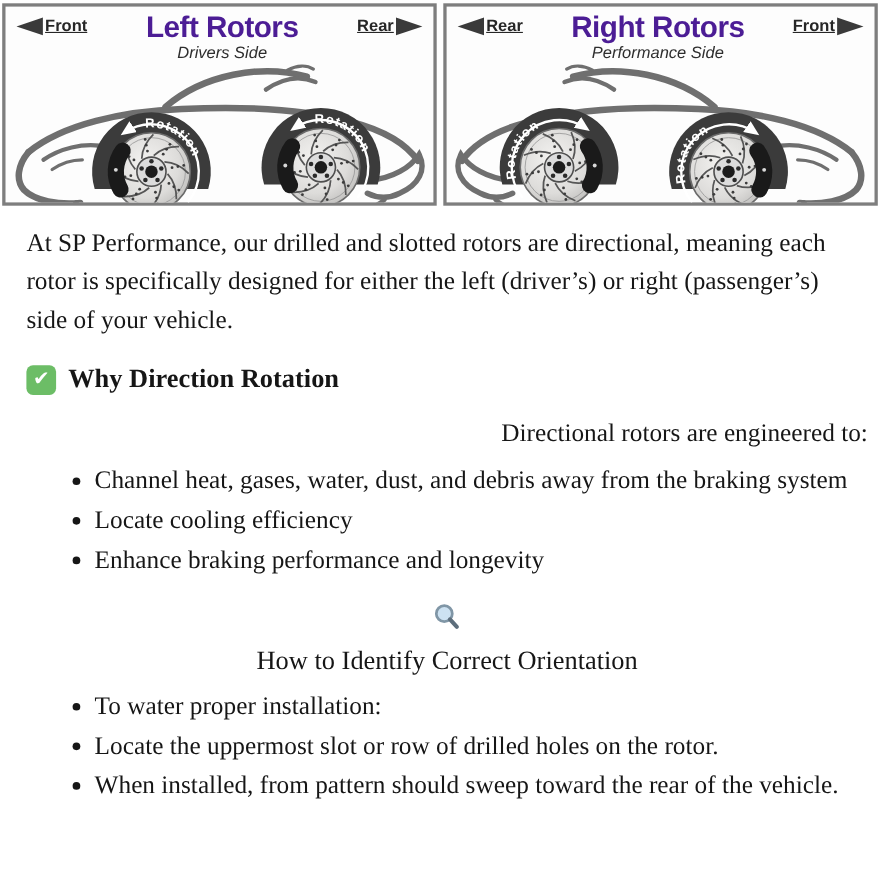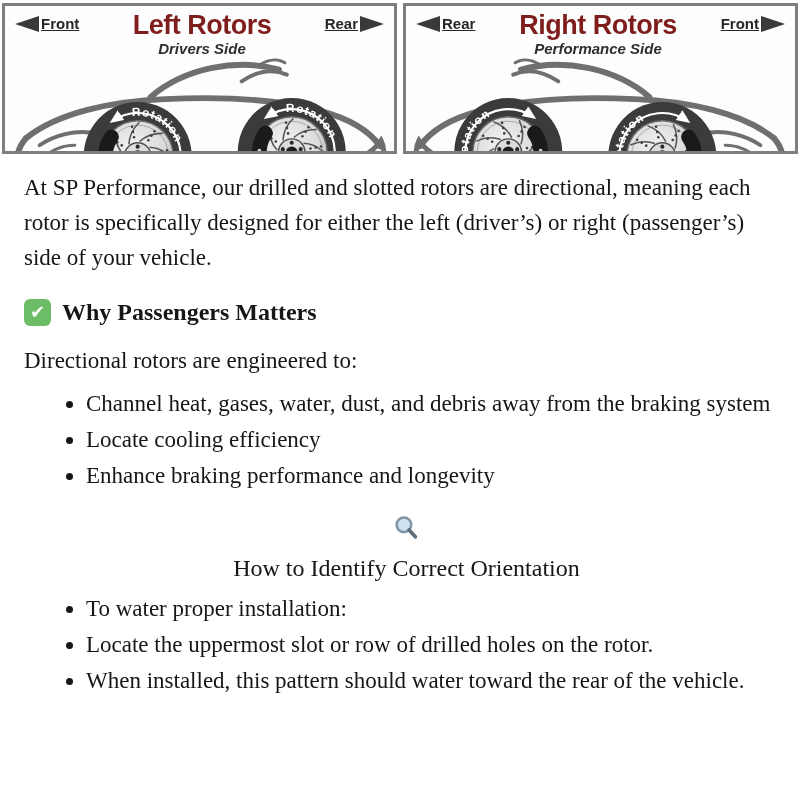--- a/index.html
+++ b/index.html
@@ -1,42 +1,42 @@
 <!DOCTYPE html>
 <html><head>
 <meta charset="utf-8">
 <style>
   html,body{margin:0;padding:0;background:#ffffff;}
   .page{width:800px;height:800px;overflow:hidden;background:#fff;
         font-family:"Liberation Serif",serif;color:#161616;}
 
   
   .diagram{display:flex;gap:6px;padding:3px 2px 0 2px;}
-  .panel{flex:1;border:3px solid #7e7e7e;background:#fdfdfd;height:151px;
+  .panel{flex:1;border:3px solid #7e7e7e;background:#fdfdfd;height:184px;
          box-sizing:border-box;overflow:hidden;}
   .panel-head{display:flex;align-items:flex-start;justify-content:space-between;
               padding:5px 10px 0 10px;height:48px;box-sizing:border-box;
               font-family:"Liberation Sans",sans-serif;}
   .dir{display:flex;align-items:center;gap:2px;margin-top:4px;}
   .dir-label{font-weight:bold;font-size:15px;color:#262626;text-decoration:underline;}
   .tri{width:0;height:0;display:inline-block;}
   .tri-left{border-right:24px solid #3a3a3a;border-top:8px solid transparent;border-bottom:8px solid transparent;}
   .tri-right{border-left:24px solid #3a3a3a;border-top:8px solid transparent;border-bottom:8px solid transparent;}
   .titles{text-align:center;flex:1;}
-  .panel-title{font-size:27px;font-weight:bold;letter-spacing:-0.5px;color:#7f1d1d;line-height:1.05;}
-  .panel-sub{font-size:15px;font-weight:bold;font-style:italic;color:#2e2e2e;margin-top:1px;}
+  .panel-title{font-size:27px;font-weight:bold;letter-spacing:-0.5px;color:#4c1d95;line-height:1.05;}
+  .panel-sub{font-size:15px;font-weight:normal;font-style:italic;color:#2e2e2e;margin-top:1px;}
   .car-svg{display:block;width:100%;height:157px;}
 
   
   .article{padding:4px 11px 0 24px;font-size:23px;line-height:35px;}
   .intro{margin:12px 0 0 0;max-width:740px;}
   h2{display:flex;align-items:center;gap:11px;font-size:24px;line-height:30px;margin:22px 0 0 0;}
   h2.h-bold{font-weight:bold;}
   h2.h-reg{font-weight:normal;flex-direction:column;}
-  .lead{margin:16px 0 0 0;}
+  .lead{margin:16px 0 0 0;text-align:right;}
   ul{margin:8px 0 0 0;padding-left:62px;max-width:730px;}
   li{margin:1px 0;}
   .check-icon{display:inline-flex;align-items:center;justify-content:center;
         width:27px;height:27px;border-radius:6px;background:#6cbd66;color:#ffffff;
         font-size:18px;font-weight:bold;font-family:"DejaVu Sans",sans-serif;flex:0 0 auto;}
   .mag{width:27px;height:27px;flex:0 0 auto;}
 </style>
 </head>
 <body>
 
@@ -318,21 +318,21 @@
     </div>
   </div>
 
   <div class="article">
     <p class="intro">At SP Performance, our drilled and slotted rotors are directional, meaning each rotor is specifically designed for either the left (driver’s) or right (passenger’s) side of your vehicle.</p>
 
     <h2 class="h-bold">
       <span class="check-icon">
           <span>✔</span>
         </span>
-      <span>Why Passengers Matters</span>
+      <span>Why Direction Rotation</span>
     </h2>
 
     <p class="lead">Directional rotors are engineered to:</p>
 
     <ul>
       <li>Channel heat, gases, water, dust, and debris away from the braking system</li>
       <li>Locate cooling efficiency</li>
       <li>Enhance braking performance and longevity</li>
     </ul>
 
@@ -340,16 +340,16 @@
       <svg class="mag" viewBox="0 0 26 26">
         <circle cx="10.5" cy="9.5" r="7" fill="#cde2f2" stroke="#8096a6" stroke-width="2.4"></circle>
         <line x1="15.5" y1="14.5" x2="21.5" y2="21" stroke="#5d6e7c" stroke-width="3.6" stroke-linecap="round"></line>
       </svg>
       <span>How to Identify Correct Orientation</span>
     </h2>
 
     <ul>
       <li>To water proper installation:</li>
       <li>Locate the uppermost slot or row of drilled holes on the rotor.</li>
-      <li>When installed, this pattern should water toward the rear of the vehicle.</li>
+      <li>When installed, from pattern should sweep toward the rear of the vehicle.</li>
     </ul>
   </div>
 </div>
 
 </body></html>

